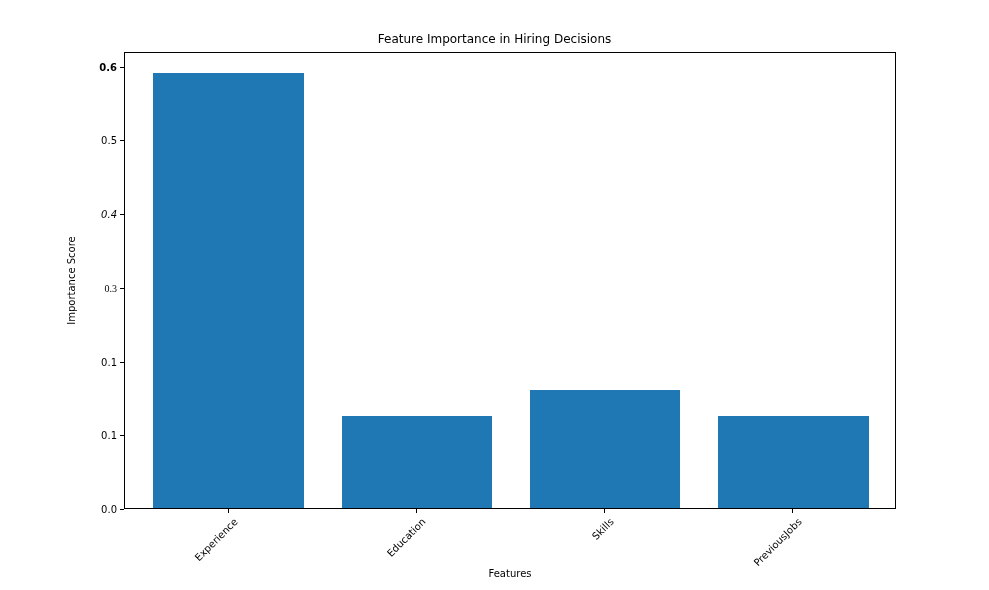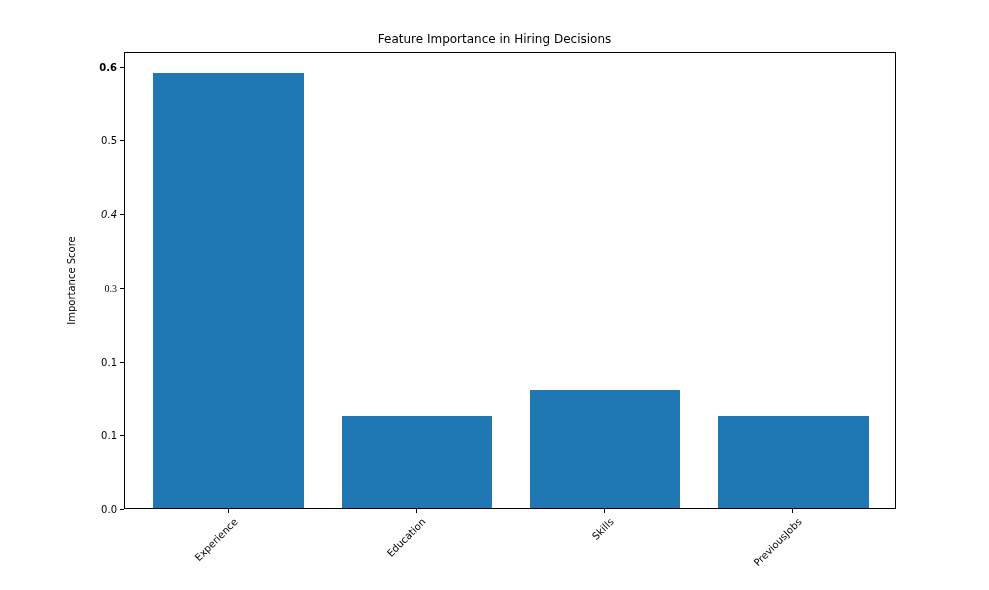--- a/index.html
+++ b/index.html
@@ -103,20 +103,21 @@
 <body>
 
 <div class="figure">
 
   <div class="title">Feature Importance in Hiring Decisions</div>
 
   <div class="ylabel">
     <span>Importance Score</span>
   </div>
 
+  <div class="xlabel">Features</div>
 
   <div class="axes">
     <div class="plot-area">
         <div class="bar" style="left: 28.2439px; width: 150.634px; bottom: 0px; height: 434.887px; background: rgb(31, 119, 180);"></div>
         <div class="bar" style="left: 216.537px; width: 150.634px; bottom: 0px; height: 92.1371px; background: rgb(31, 119, 180);"></div>
         <div class="bar" style="left: 404.829px; width: 150.634px; bottom: 0px; height: 117.935px; background: rgb(31, 119, 180);"></div>
         <div class="bar" style="left: 593.122px; width: 150.634px; bottom: 0px; height: 92.1371px; background: rgb(31, 119, 180);"></div>
       </div>
   </div>
 

